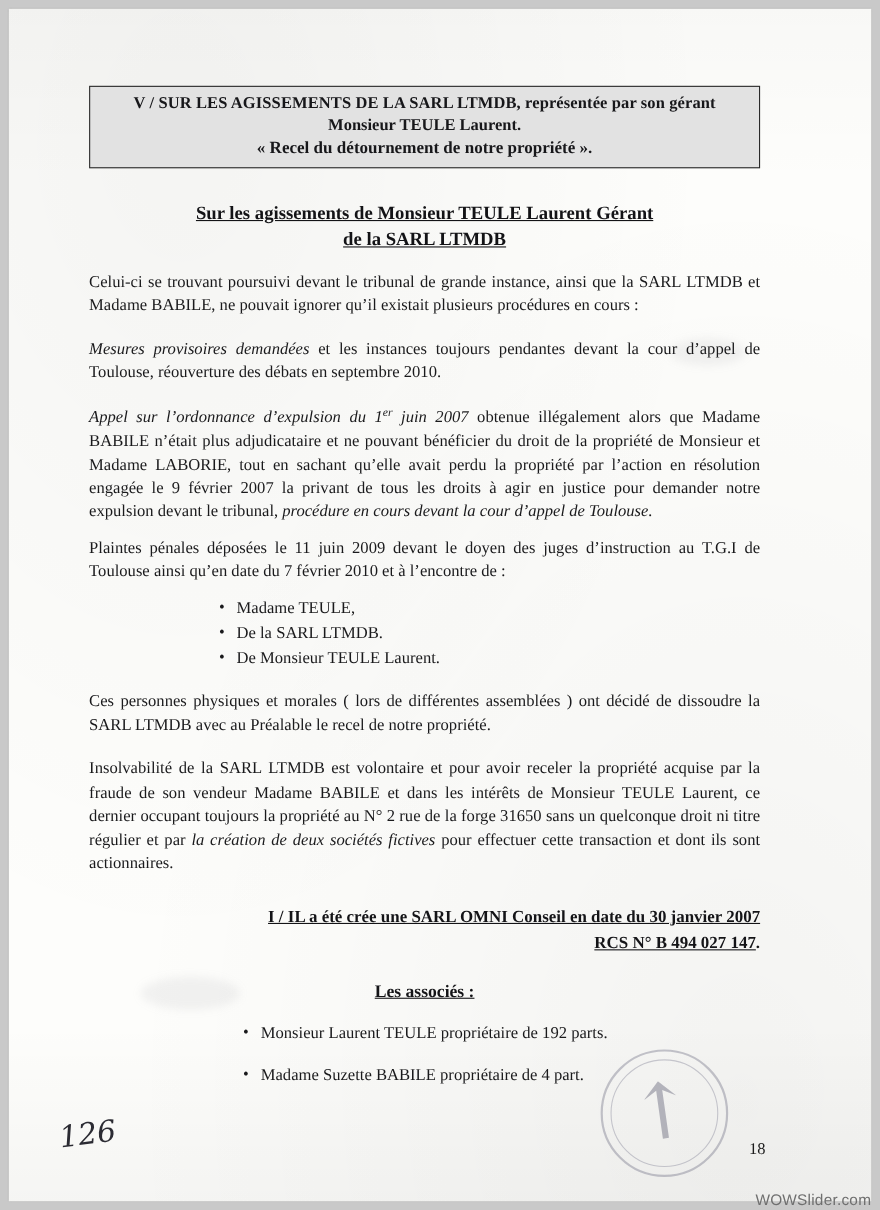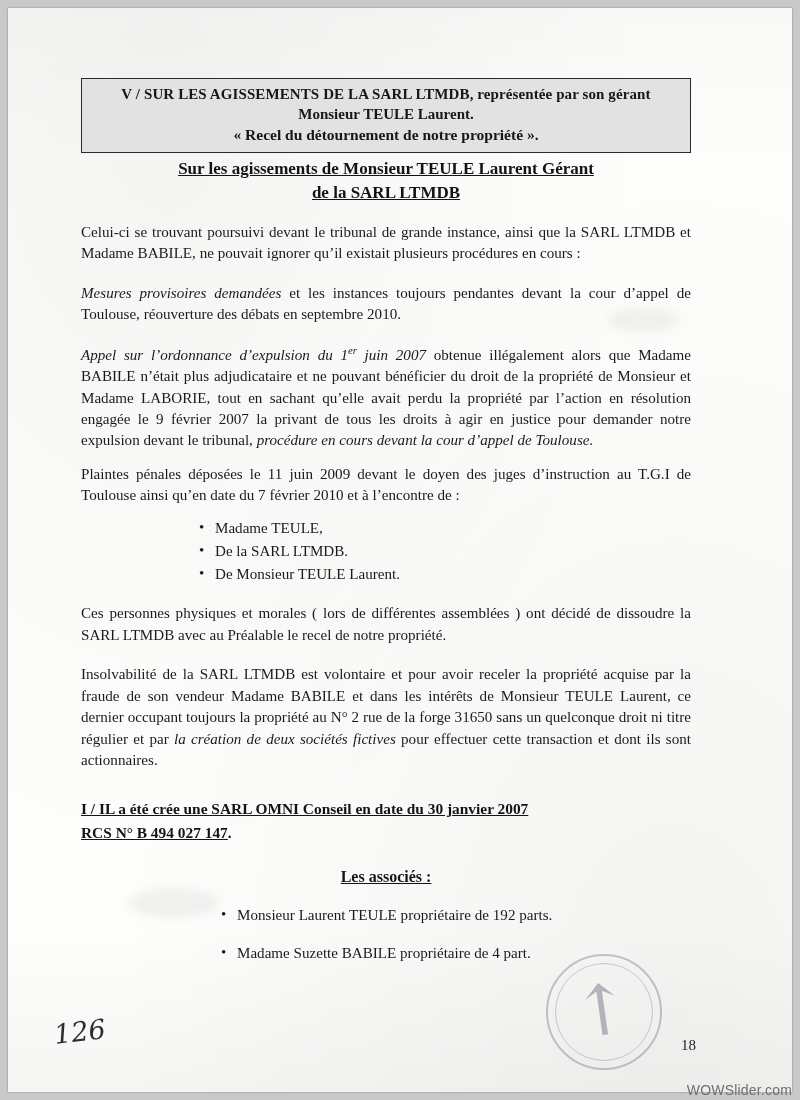--- a/index.html
+++ b/index.html
@@ -49,21 +49,21 @@
     text-align: center;
     font-weight: bold;
     font-size: 15px;
     line-height: 1.32;
     color: #17171a;
   }
   .title-box .l1 { letter-spacing: .1px; }
   .title-box .l3 { font-size: 15.5px; }
 
   .heading2 {
-    margin-top: 4px;
+    margin-top: 29px;
     text-align: center;
     font-weight: bold;
     font-size: 17px;
     line-height: 1.38;
     color: #131316;
   }
   .heading2 span { text-decoration: underline; }
 
   p.body {
     margin: 18px 0 0 0;
@@ -94,21 +94,21 @@
     position: absolute;
     left: 0;
     top: -1px;
     font-size: 15px;
   }
   ul.bullets.wide { padding-left: 140px; }
   ul.bullets.wide li { line-height: 2.55; }
 
   .center-head {
     margin-top: 26px;
-    text-align: left;
+    text-align: right;
     font-weight: bold;
     font-size: 15.4px;
     line-height: 1.5;
     color: #141417;
   }
   .center-head .u { text-decoration: underline; }
 
   .assoc-head {
     margin-top: 24px;
     text-align: center;

